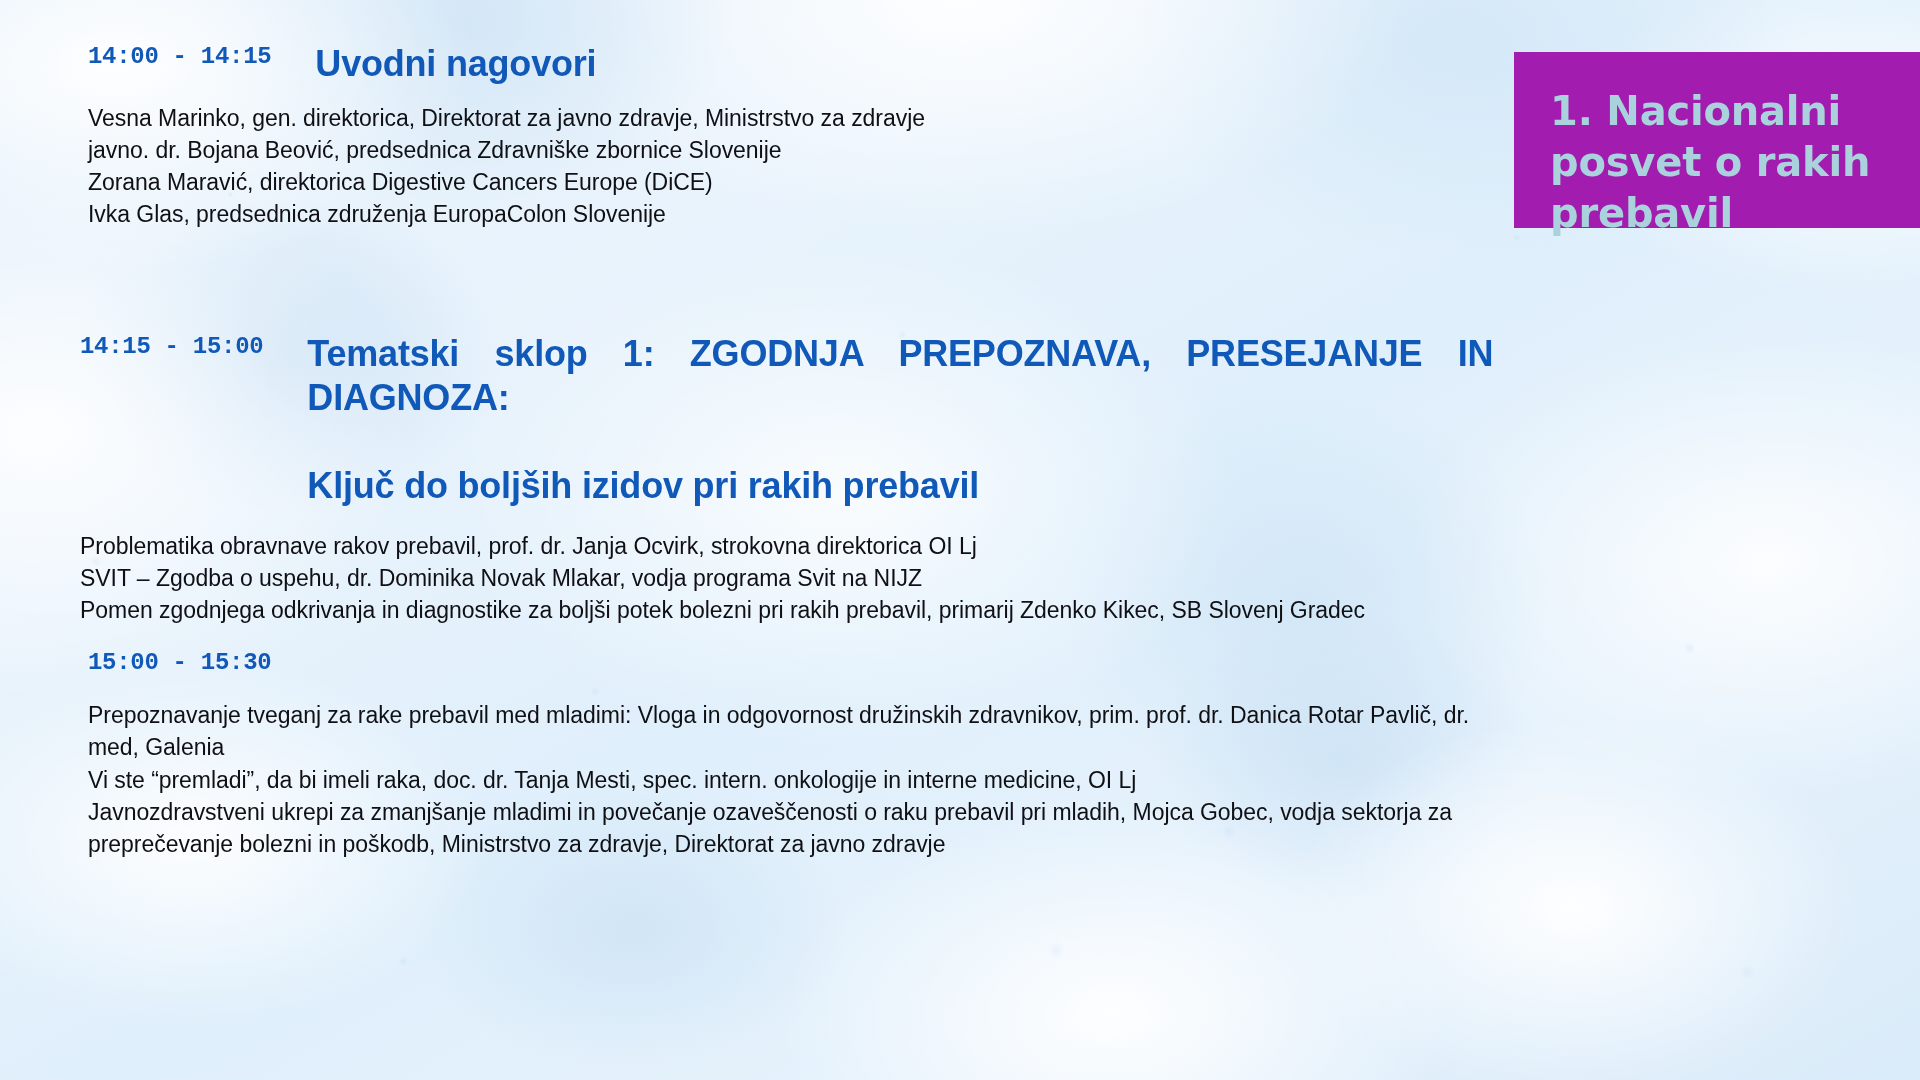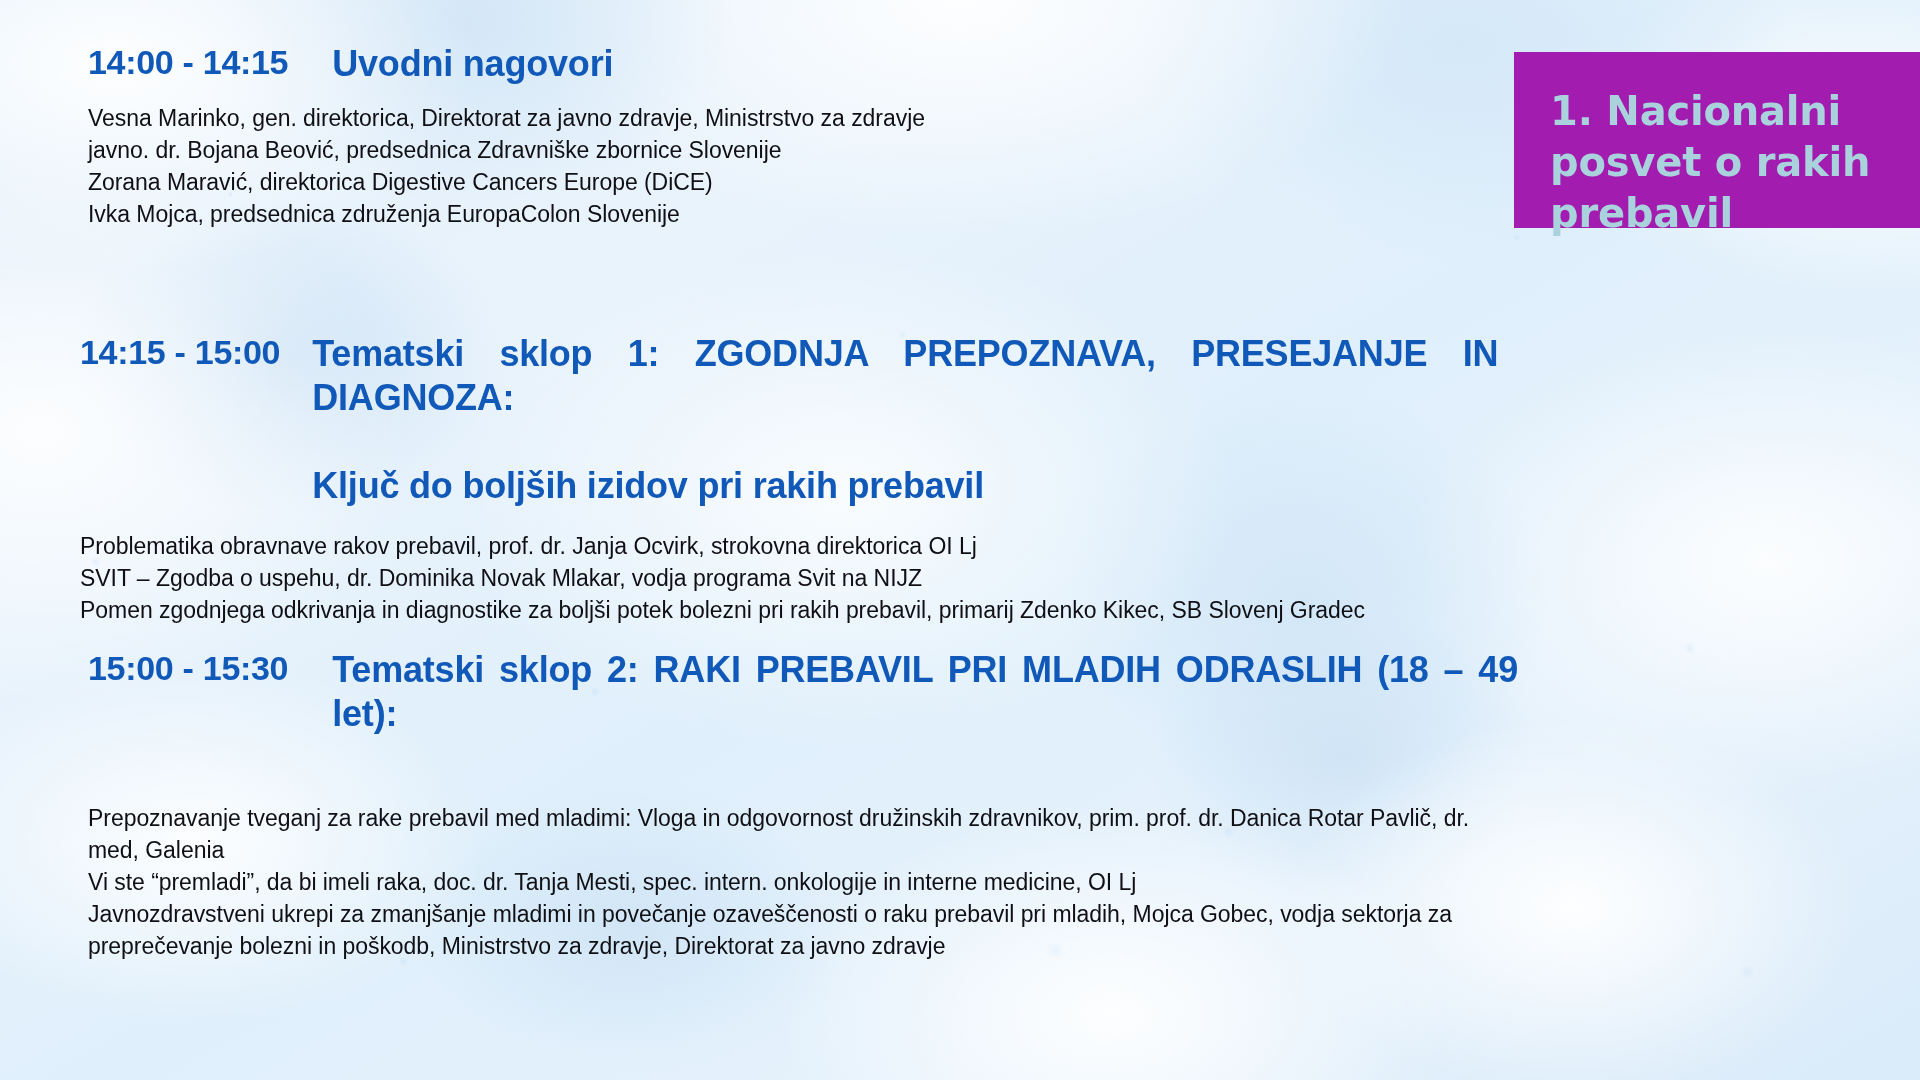--- a/index.html
+++ b/index.html
@@ -86,24 +86,25 @@
   .block { position: absolute; }
 
   .head-row {
     display: flex;
     align-items: flex-start;
     color: #1159b8;
     font-weight: 700;
   }
   .head-time {
     flex: 0 0 auto;
-    font-size: 34px;
+    font-size: 24px;
     line-height: 1.22;
     letter-spacing: -0.3px;
     white-space: nowrap;
+    font-family: Liberation Mono, monospace;
   }
   .head-title {
     font-size: 36px;
     line-height: 1.22;
     letter-spacing: -0.2px;
   }
   .head-title .line-just {
     display: block;
     text-align: justify;
   }
@@ -147,29 +148,29 @@
       <p class="para">
         <b>Vesna Marinko</b><span>, gen. direktorica, Direktorat za javno zdravje, Ministrstvo za zdravje</span>
       </p>
       <p class="para">
         <b>javno. dr. Bojana Beović</b><span>, predsednica Zdravniške zbornice Slovenije</span>
       </p>
       <p class="para">
         <b>Zorana Maravić</b><span>, direktorica Digestive Cancers Europe (DiCE)</span>
       </p>
       <p class="para">
-        <b>Ivka Mojca</b><span>, predsednica združenja EuropaColon Slovenije</span>
+        <b>Ivka Glas</b><span>, predsednica združenja EuropaColon Slovenije</span>
       </p>
     </div>
   </div>
 
   <div class="block" style="left:80px; top:332px; width:1420px;">
     <div class="head-row">
       <div class="head-time">14:15 - 15:00</div>
-      <div class="head-title" style="margin-left:32px; width:1186px;">
+      <div class="head-title" style="margin-left:44px; width:1186px;">
         <span class="line-just">Tematski sklop 1: ZGODNJA PREPOZNAVA, PRESEJANJE IN DIAGNOZA:</span>
         <span class="line-plain">Ključ do boljših izidov pri rakih prebavil</span>
       </div>
     </div>
     <div class="body-text" style="margin-top:22px; width:1415px;">
       <p class="para">
         <b>Problematika obravnave rakov prebavil</b><span>, prof. dr. Janja Ocvirk, strokovna direktorica OI Lj</span>
       </p>
       <p class="para">
         <b>SVIT – Zgodba o uspehu</b><span>, dr. Dominika Novak Mlakar, vodja programa Svit na NIJZ</span>
@@ -177,21 +178,20 @@
       <p class="para">
         <b>Pomen zgodnjega odkrivanja in diagnostike za boljši potek bolezni pri rakih prebavil</b><span>, primarij Zdenko Kikec, SB Slovenj Gradec</span>
       </p>
     </div>
   </div>
 
   <div class="block" style="left:88px; top:648px; width:1430px;">
     <div class="head-row">
       <div class="head-time">15:00 - 15:30</div>
       <div class="head-title" style="margin-left:44px; width:1192px;">
-        <span class="line-just">Tematski sklop 2: RAKI PREBAVIL PRI MLADIH ODRASLIH (18 – 49 let):</span>
       </div>
     </div>
     <div class="body-text" style="margin-top:22px; width:1420px;">
       <p class="para">
         <b>Prepoznavanje tveganj za rake prebavil med mladimi: Vloga in odgovornost družinskih zdravnikov,</b><span> prim. prof. dr. Danica Rotar Pavlič, dr. med, Galenia</span>
       </p>
       <p class="para">
         <b>Vi ste “premladi”, da bi imeli raka</b><span>, doc. dr. Tanja Mesti, spec. intern. onkologije in interne medicine, OI Lj</span>
       </p>
       <p class="para">

